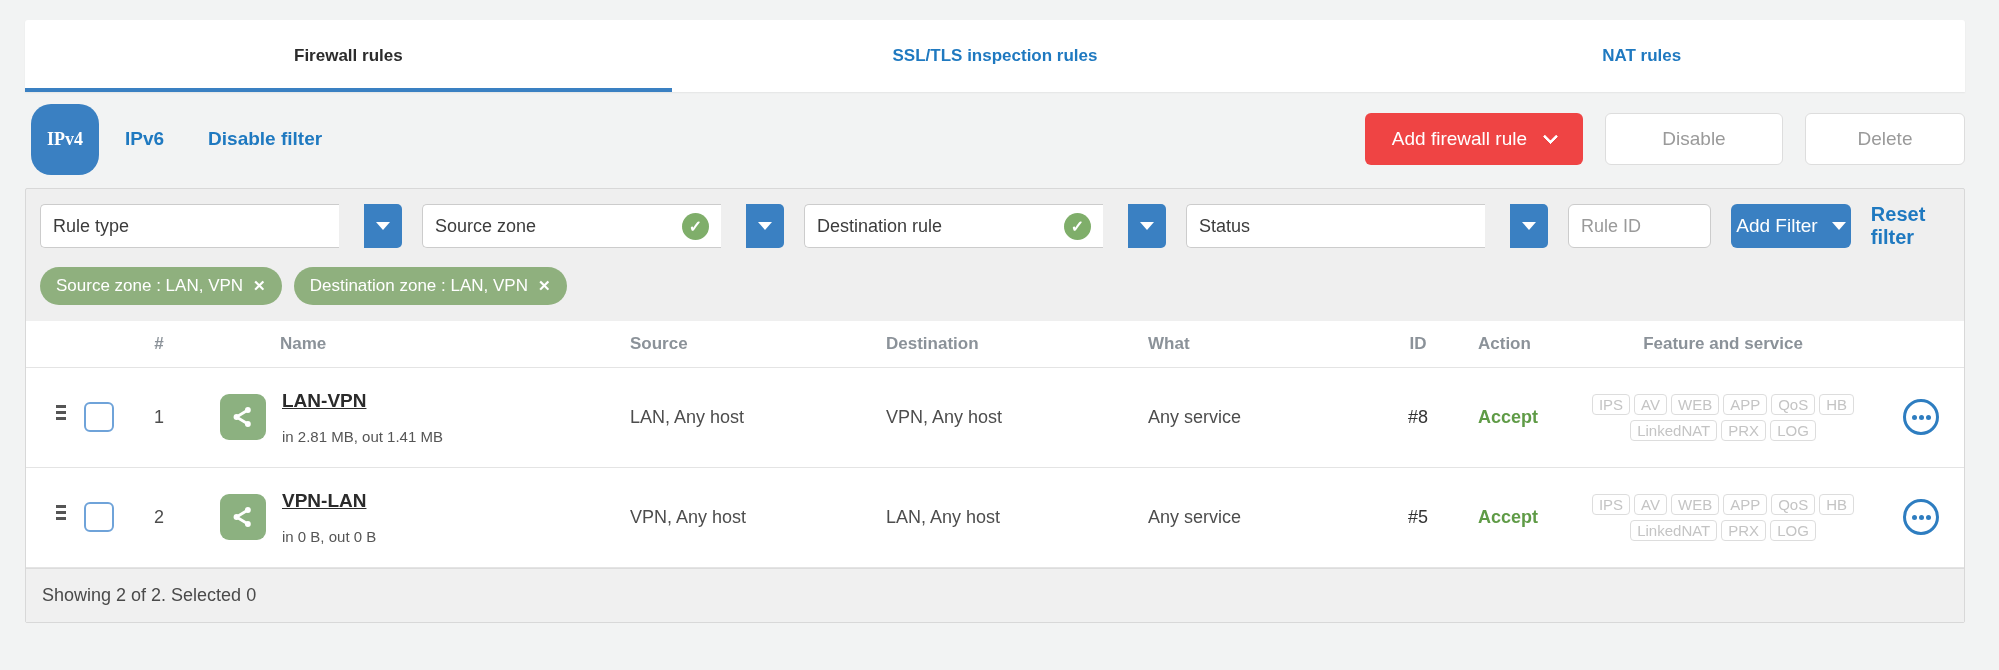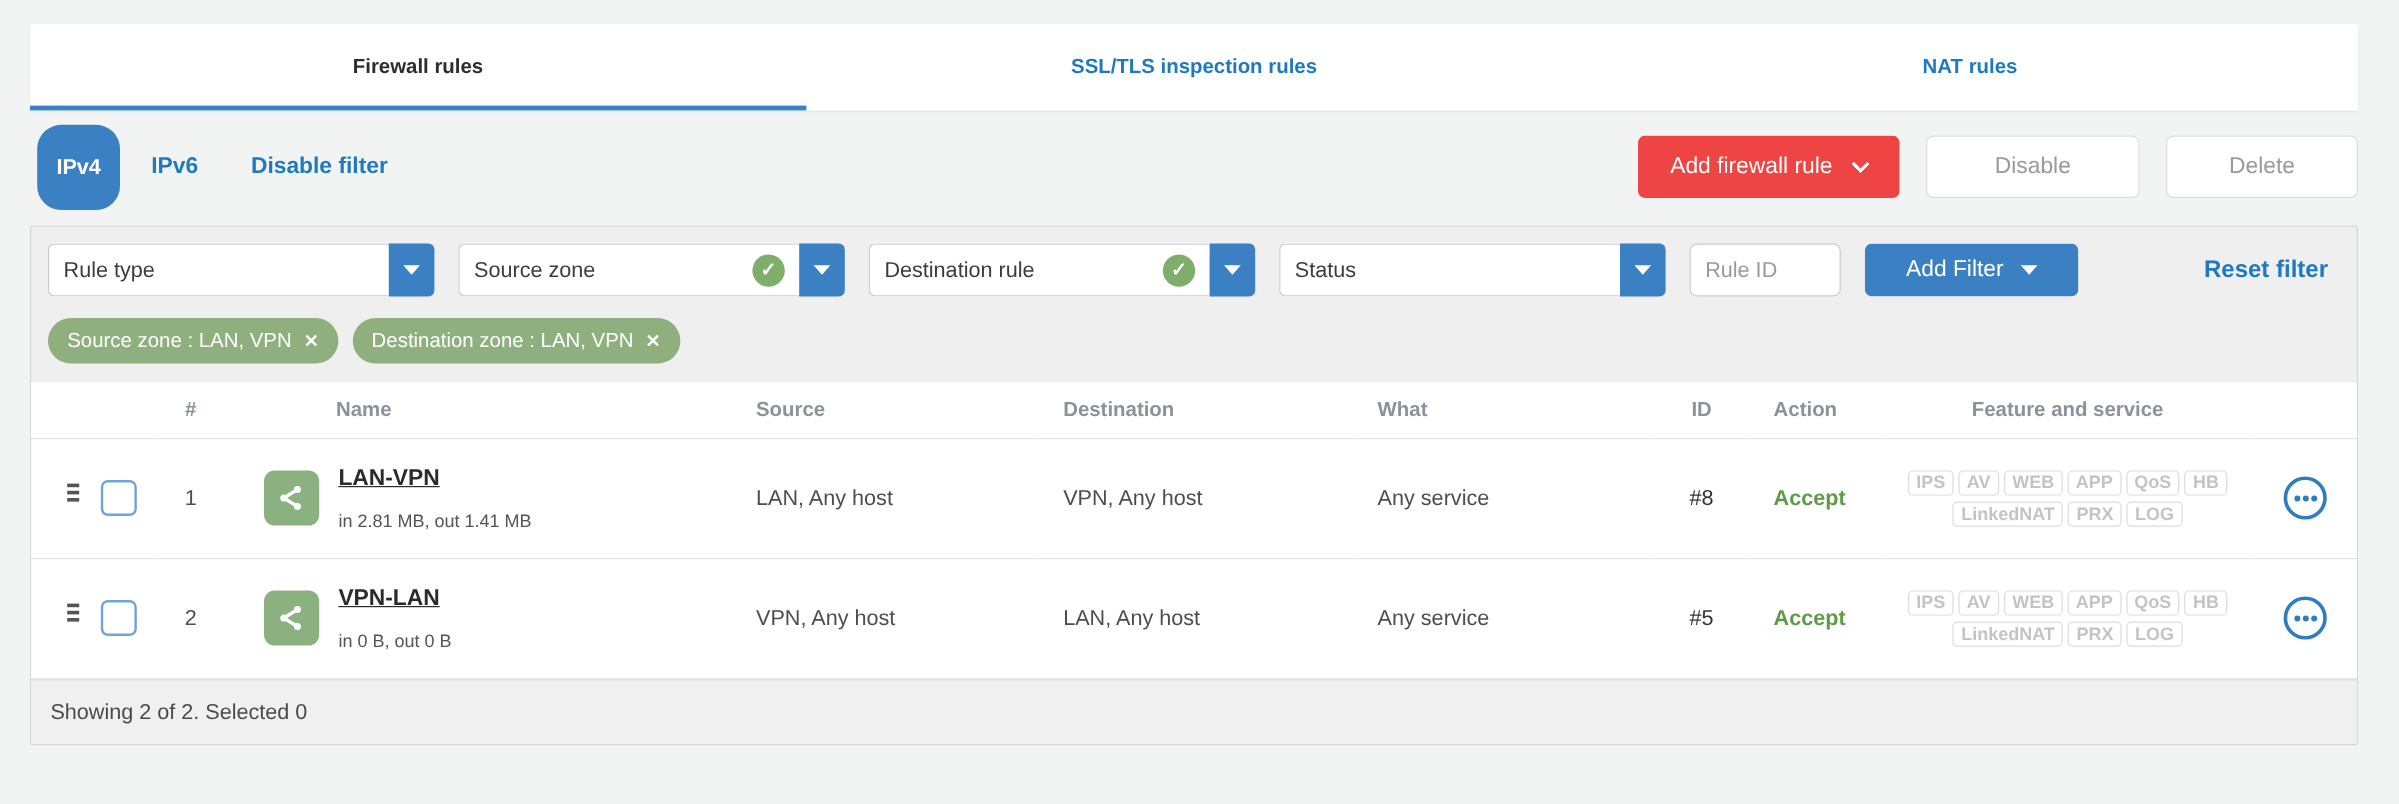--- a/index.html
+++ b/index.html
@@ -48,20 +48,21 @@
     padding: 6px 0 8px 6px;
   }
   .pill-ipv4 {
     background: #3a80c2;
     color: #fff;
     font-weight: bold;
     font-size: 18px;
     border-radius: 20px;
     padding: 25px 16px;
     cursor: pointer;
+    font-family: Liberation Serif, serif;
   }
   .link-ipv6 {
     color: #1f79c0;
     font-weight: bold;
     font-size: 19px;
     margin-left: 26px;
     cursor: pointer;
   }
   .link-disable-filter {
     color: #1f79c0;
@@ -113,23 +114,24 @@
   .filter-row {
     display: flex;
     align-items: center;
     padding: 14px 16px 12px 14px;
     gap: 20px;
   }
   .dropdown {
     display: flex;
     align-items: stretch;
     height: 44px;
-    width: 322px;
+    width: 362px;
     flex: none;
     cursor: pointer;
+    gap: 25px;
   }
   .dd-label {
     flex: 1;
     background: #fff;
     border: 1px solid #ccc;
     border-right: none;
     border-radius: 5px 0 0 5px;
     display: flex;
     align-items: center;
     padding: 0 12px;
@@ -155,21 +157,21 @@
     display: flex; align-items: center; justify-content: center;
     flex: none;
   }
   .tri-down {
     width: 0; height: 0;
     border-left: 7px solid transparent;
     border-right: 7px solid transparent;
     border-top: 8px solid #fff;
   }
   .rule-id-input {
-    width: 126px;
+    width: 143px;
     height: 44px;
     border: 1px solid #ccc;
     border-radius: 6px;
     background: #fff;
     font-family: "Liberation Sans", sans-serif;
     font-size: 18px;
     color: #555;
     padding: 0 12px;
     flex: none;
   }
@@ -279,21 +281,21 @@
   td.c-src, td.c-dst, td.c-what, th.c-src, th.c-dst, th.c-what { padding-left: 20px; }
   .accept { color: #5f9b46; font-weight: bold; padding-left: 20px; }
   th.c-action { padding-left: 20px; }
 
   .features {
     display: flex;
     flex-direction: column;
     align-items: center;
     gap: 5px;
   }
-  .feat-line { display: flex; gap: 4px; justify-content: center; font-weight: bold; }
+  .feat-line { display: flex; gap: 4px; justify-content: center; }
   .feat {
     border: 1px solid #ddd;
     border-radius: 4px;
     color: #c4c4c4;
     font-size: 15px;
     padding: 1px 6px;
     background: #fff;
     white-space: nowrap;
   }
   .more-btn {

